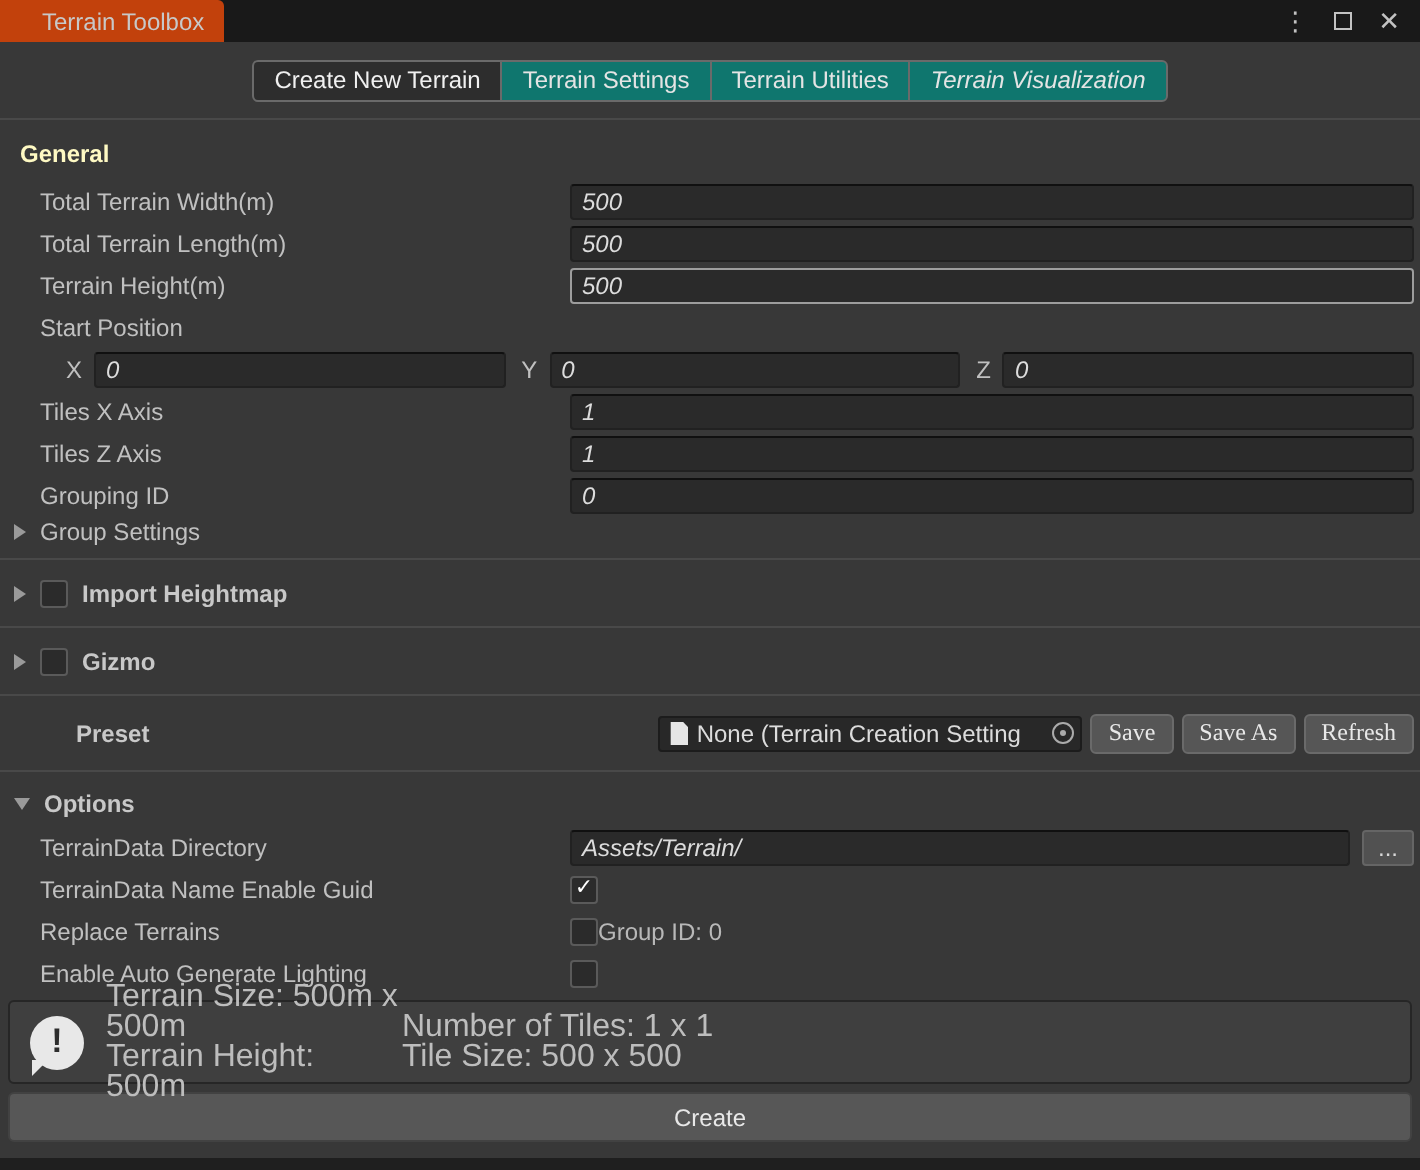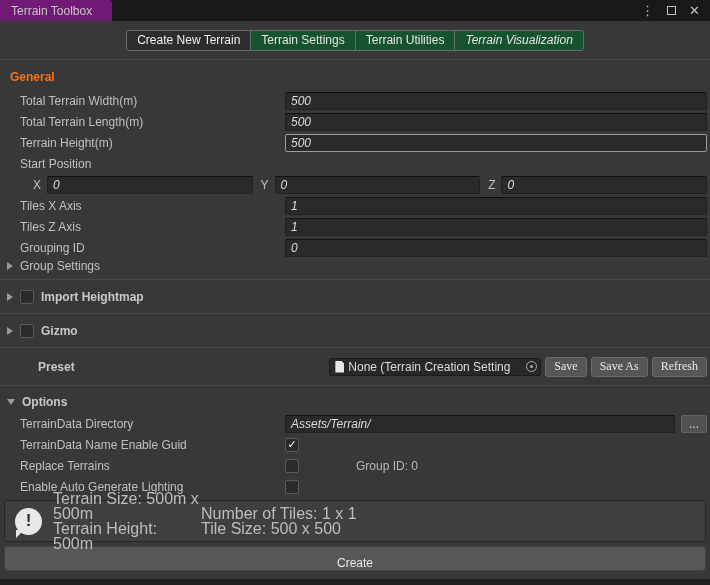--- a/index.html
+++ b/index.html
@@ -5,41 +5,41 @@
   * { box-sizing: border-box; }
   html,body { margin:0; padding:0; background:#2b2b2b; }
   .window {
     width:710px; height:585px; background:#383838; overflow:hidden;
     font-family:"Liberation Sans", sans-serif; font-size:12px; color:#c0c0c0;
     position:relative;
   }
   
   .titlebar { height:21px; background:#191919; display:flex; align-items:stretch; }
   .doc-tab {
-    width:112px; background:#701a75; color:#c8c8c8; display:flex; align-items:center;
-    padding-left:11px; border-top-right-radius:3px; font-size:12px;
+    width:112px; background:#c2410c; color:#c8c8c8; display:flex; align-items:center;
+    padding-left:21px; border-top-right-radius:3px; font-size:12px;
   }
   .win-controls { margin-left:auto; display:flex; align-items:center; gap:13px; padding-right:10px; color:#c2c2c2; }
   .kebab { font-size:13px; line-height:1; }
   .maxbox { width:9px; height:9px; border:1.5px solid #c2c2c2; display:inline-block; }
   .closex { font-size:13px; line-height:1; }
   
   .toolbar { height:38px; display:flex; justify-content:center; align-items:center; background:#383838; }
   .seg-group { display:flex; }
   .seg {
     height:21px; padding:0 10px; display:flex; align-items:center;
-    background:#14532d; border:1px solid #6a6a6a; color:#e4e4e4; margin-left:-1px;
+    background:#0f766e; border:1px solid #6a6a6a; color:#e4e4e4; margin-left:-1px;
     cursor:default; white-space:nowrap;
   }
   .seg:first-child { margin-left:0; border-top-left-radius:3px; border-bottom-left-radius:3px; }
   .seg:last-child { border-top-right-radius:3px; border-bottom-right-radius:3px;font-style:italic; }
   .seg.active { background:#2d2d2d; color:#f0f0f0; }
   .hr { height:1px; background:#494949; }
   
-  .sec-header { padding:10px 0 6px 10px; font-weight:bold; color:#f97316; }
+  .sec-header { padding:10px 0 6px 10px; font-weight:bold; color:#fef9c3; }
   .row { height:21px; display:flex; align-items:center; padding:0 3px 0 20px; }
   .flabel { width:265px; flex:none; color:#c0c0c0; padding-left:0; }
   .field {
     flex:1; height:18px; background:#2a2a2a; border:1px solid #212121; border-top-color:#101010;
     border-radius:2px; color:#dcdcdc; display:flex; align-items:center; padding-left:5px;
     overflow:hidden; white-space:nowrap;font-style:italic;
   }
   .field.focused { border:1px solid #9d9d9d; }
   .xyz-row { height:21px; display:flex; align-items:center; padding:0 3px 0 33px; }
   .axis-label { margin-right:6px; color:#c0c0c0; }
@@ -80,42 +80,42 @@
   .btn {
     height:20px; padding:0 8px; background:#565656; border:1px solid #6a6a6a; border-radius:3px;
     color:#e8e8e8; display:flex; align-items:center; white-space:nowrap; cursor:default;font-family:Liberation Serif, serif;
   }
   
   .options-header { height:27px; display:flex; align-items:center; padding-left:7px; padding-top:5px; }
   .browse-btn {
     width:26px; height:18px; margin-left:6px; background:#515151; border:1px solid #656565;
     border-radius:2px; color:#d8d8d8; display:flex; align-items:center; justify-content:center; flex:none;
   }
-  .group-id-text { margin-left:57px; color:#b8b8b8; }
+  .group-id-text { color:#b8b8b8; }
   
   .info-box {
     margin:3px 4px 0 4px; height:42px; background:#3f3f3f; border:1px solid #262626; border-radius:3px;
     display:flex; align-items:center;
   }
   .info-icon {
     width:27px; height:27px; background:#e8e8e8; border-radius:50%; margin-left:10px; flex:none;
     display:flex; align-items:center; justify-content:center; position:relative;
     color:#2d2d2d; font-weight:bold; font-size:17px;
   }
   .info-icon::after {
     content:""; position:absolute; left:1px; bottom:-3px;
     width:0; height:0; border-top:8px solid #e8e8e8; border-right:8px solid transparent;
   }
   .info-col { font-size:16px; color:#bdbdbd; line-height:15px; }
   .info-col1 { margin-left:11px; width:148px; }
   .info-col2 { }
   
   .create-btn {
     margin:4px 4px 0 4px; height:25px; background:#575757; border:1px solid #424242; border-radius:3px;
-    color:#e8e8e8; display:flex; align-items:flex-end; justify-content:center; cursor:default;
+    color:#e8e8e8; display:flex; align-items:center; justify-content:center; cursor:default;
   }
   .bottom-strip { position:absolute; bottom:0; left:0; width:710px; height:6px; background:#1f1f1f; }
 </style>
 </head>
 <body>
 
 <div class="window">
 
   <div class="titlebar">
     <div class="doc-tab">

